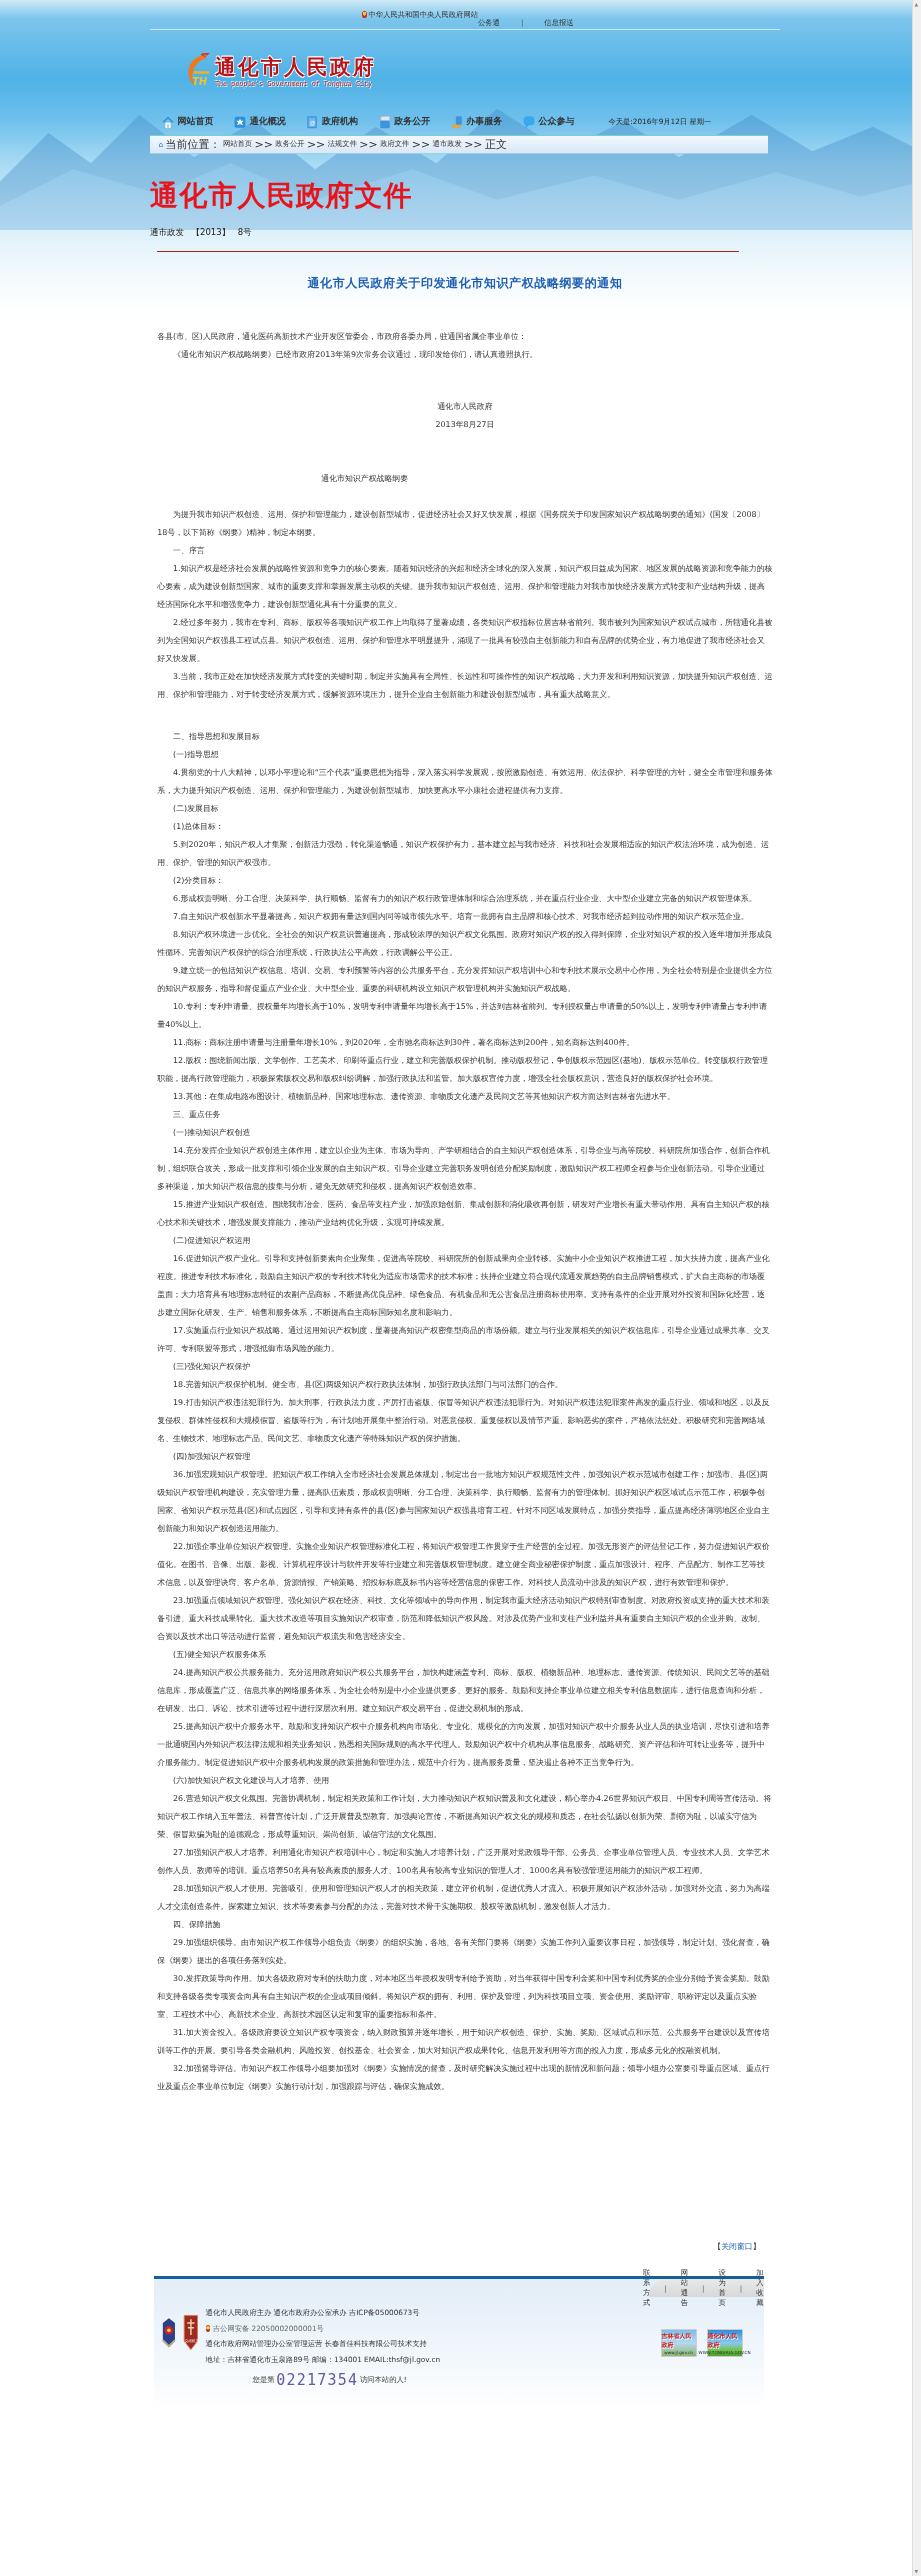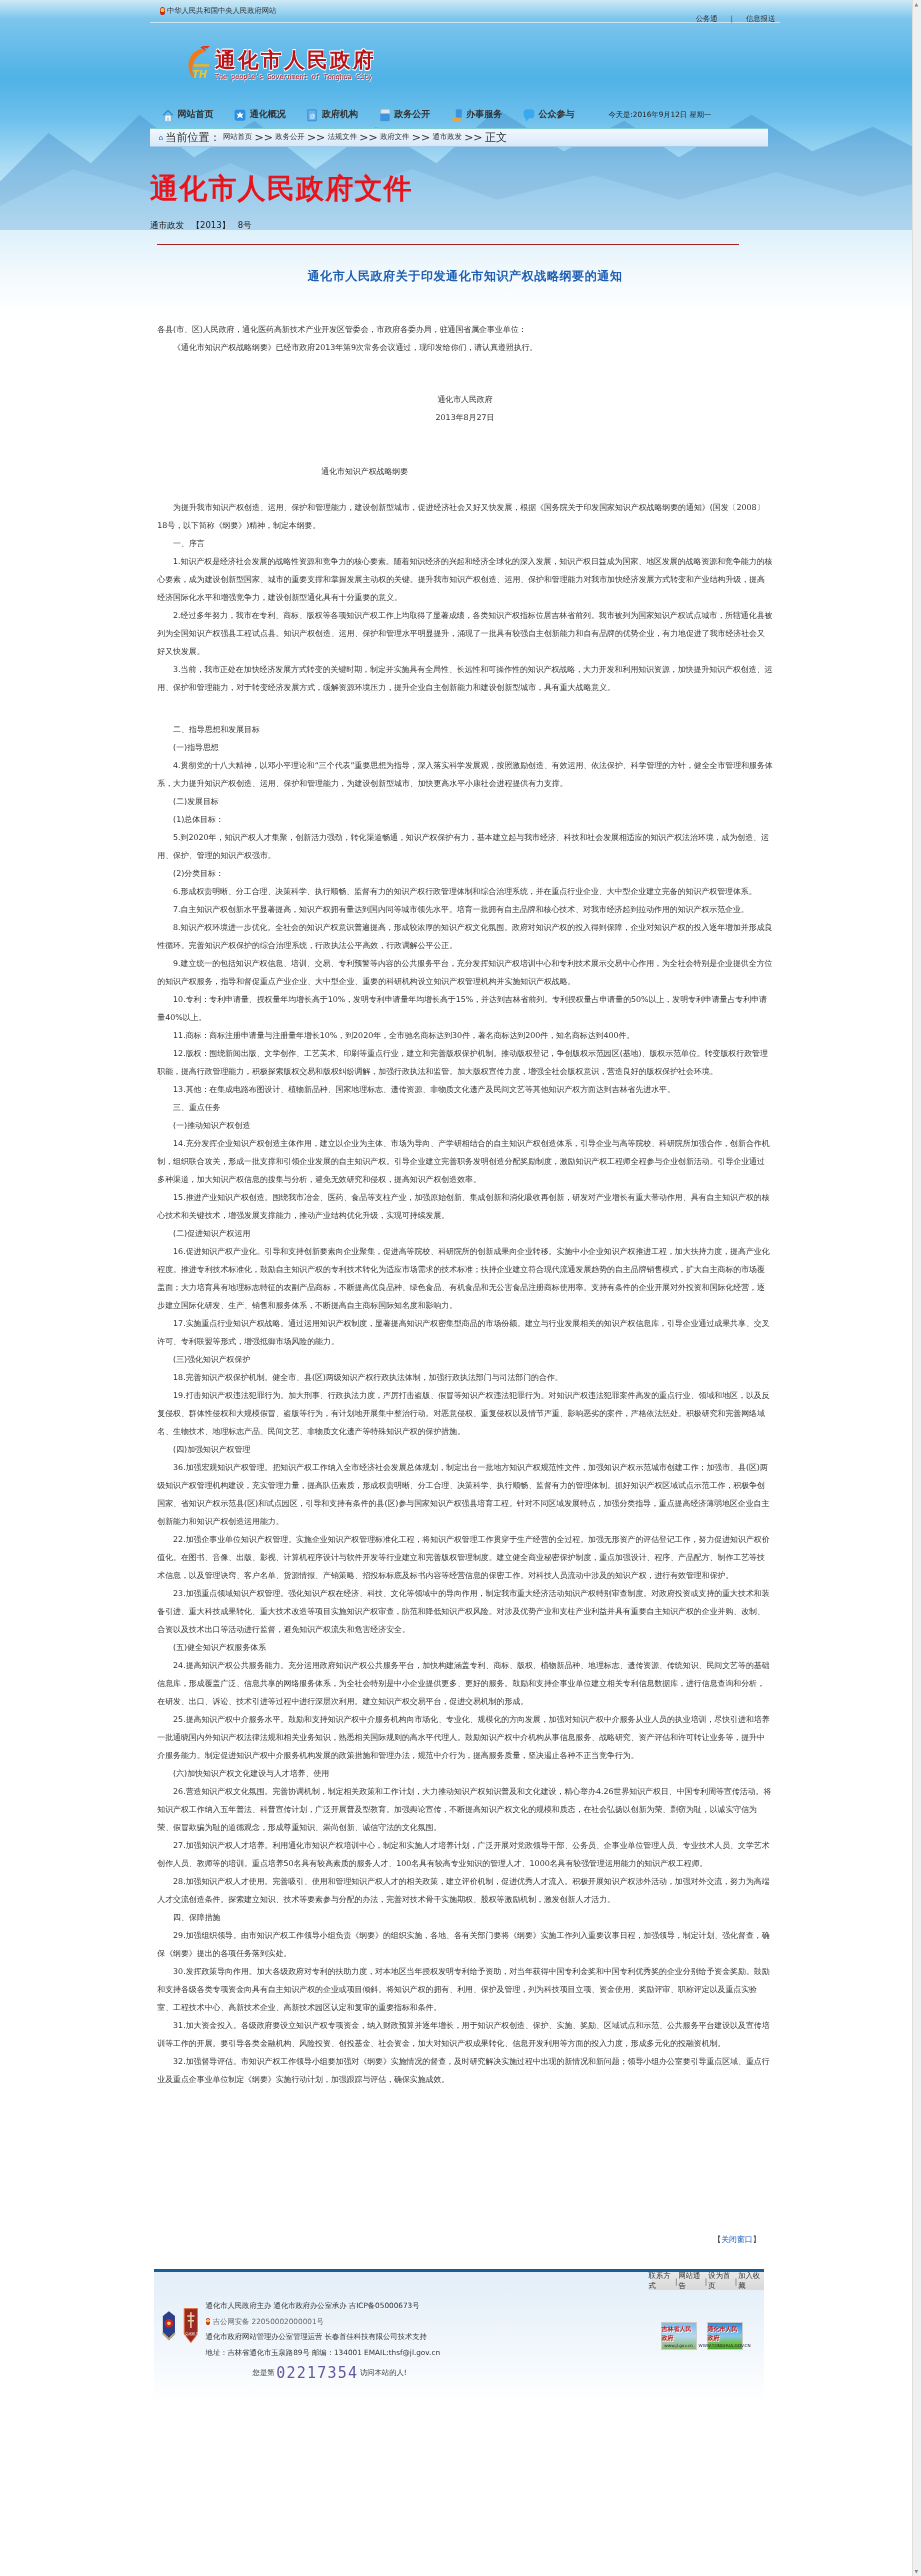--- a/index.html
+++ b/index.html
@@ -25,25 +25,25 @@
     position: absolute; right: 0; top: 0; width: 10.3px; height: 2576px;
     background: #f0f0f0; border-left: 0.6px solid #ddd; z-index: 5;
   }
   .scrollbar .arrow { position: absolute; left: 1.8px; font-size: 4.8px; color: #888; }
   .scrollbar .up { top: 2.4px; }
   .scrollbar .down { bottom: 2.4px; }
 
   .wrap { position: relative; width: 630px; margin-left: 150px; z-index: 2; }
 
   
-  .topbar { height: 23px; display: flex; justify-content: space-between; align-items: center; padding: 0 4.8px 0 10.3px; border-bottom: 0.6px solid rgba(255,255,255,0.6); }
+  .topbar { height: 30px; display: flex; justify-content: center; align-items: center; padding: 0 4.8px 0 10.3px; border-bottom: 0.6px solid rgba(255,255,255,0.6); }
   .topbar a { color: #333; text-decoration: none; font-size: 7.3px; }
   .topbar .left { display: flex; align-items: center; gap: 1.8px; }
   .emblem-small { width: 4.8px; height: 7.3px; border-radius: 50% 50% 40% 40%; background: radial-gradient(circle at 50% 40%, #f5c542 0 35%, #c62a1e 40%); display: inline-block; }
-  .topbar .right { display: flex; gap: 13px; color: #555; margin-top: 16px; }
+  .topbar .right { display: flex; gap: 21px; color: #555; margin-top: 16px; }
 
   
   .header { height: 79px; position: relative; }
   .logo-mark { position: absolute; left: 35px; top: 23px; width: 25.5px; height: 34px; }
   .logo-title { position: absolute; left: 65px; top: 23px; font-family: "DejaVu Serif", "Liberation Serif", serif; font-weight: bold; font-size: 20.6px; color: #b8141a; letter-spacing: 2.4px; text-shadow: 0.6px 0.6px 0 #fff, -0.6px -0.6px 0 #fff, 0.6px -0.6px 0 #fff, -0.6px 0.6px 0 #fff; }
   .logo-sub { position: absolute; left: 65px; top: 50px; font-family: "DejaVu Sans Mono", "Liberation Mono", monospace; font-size: 6.7px; color: #b8141a; text-shadow: 0.6px 0.6px 0 #fff, -0.6px -0.6px 0 #fff; }
 
   
   .nav { height: 25.5px; display: flex; align-items: center; padding-left: 12px; }
   .nav-item { display: flex; align-items: center; gap: 3.6px; margin-right: 20.6px; cursor: pointer; }
@@ -74,21 +74,21 @@
   .gap-lg { height: 24px; }
   .sign { text-align: center; font-size: 7.9px; line-height: 18px; }
   .outline-title { padding-left: 164px; font-size: 7.9px; margin: 12px 0 18px; }
 
   .close-link { text-align: right; padding-right: 19.4px; margin-top: 145px; font-size: 7.9px; }
   .close-link a { color: #1e5fb4; text-decoration: none; }
 
   
   .footer { margin-top: 24px; border-top: 3.6px solid #155e9a; position: relative; height: 133px;
     background: linear-gradient(180deg, #e2eef8 0%, #f2f7fc 60%, #ffffff 100%); width: 610px; margin-left: 3.6px; }
-  .footer-links { position: absolute; right: 0; top: 0; height: 18px; width: 115px; display: flex; align-items: center; justify-content: center; gap: 1px;
+  .footer-links { position: absolute; right: 0; top: 0; height: 18px; width: 115px; display: flex; align-items: center; justify-content: flex-end; gap: 14px;
     background: linear-gradient(180deg, #e9e9e9, #d8d8d8); border-radius: 17px 0 0 0; font-size: 7.3px; }
   .footer-links a { color: #333; text-decoration: none; }
   .footer-links .sep { color: #666; }
   .badge-police { position: absolute; left: 7.3px; top: 38px; width: 15.8px; height: 31.5px; }
   .badge-party { position: absolute; left: 29px; top: 34px; width: 15.8px; height: 38px; }
   .footer-info { position: absolute; left: 52px; top: 25.5px; font-size: 7.3px; color: #333; }
   .footer-info .row { line-height: 15.8px; display: flex; align-items: center; gap: 2.4px; }
   .footer-info .grey { color: #666; }
   .visit { position: absolute; left: 99px; top: 92px; font-size: 7.3px; display: flex; align-items: center; gap: 1.8px; }
   .visit .counter { font-family: "DejaVu Sans Mono", "Liberation Mono", monospace; font-size: 15px; color: #6458a0; letter-spacing: 1.2px; font-weight: normal; }

